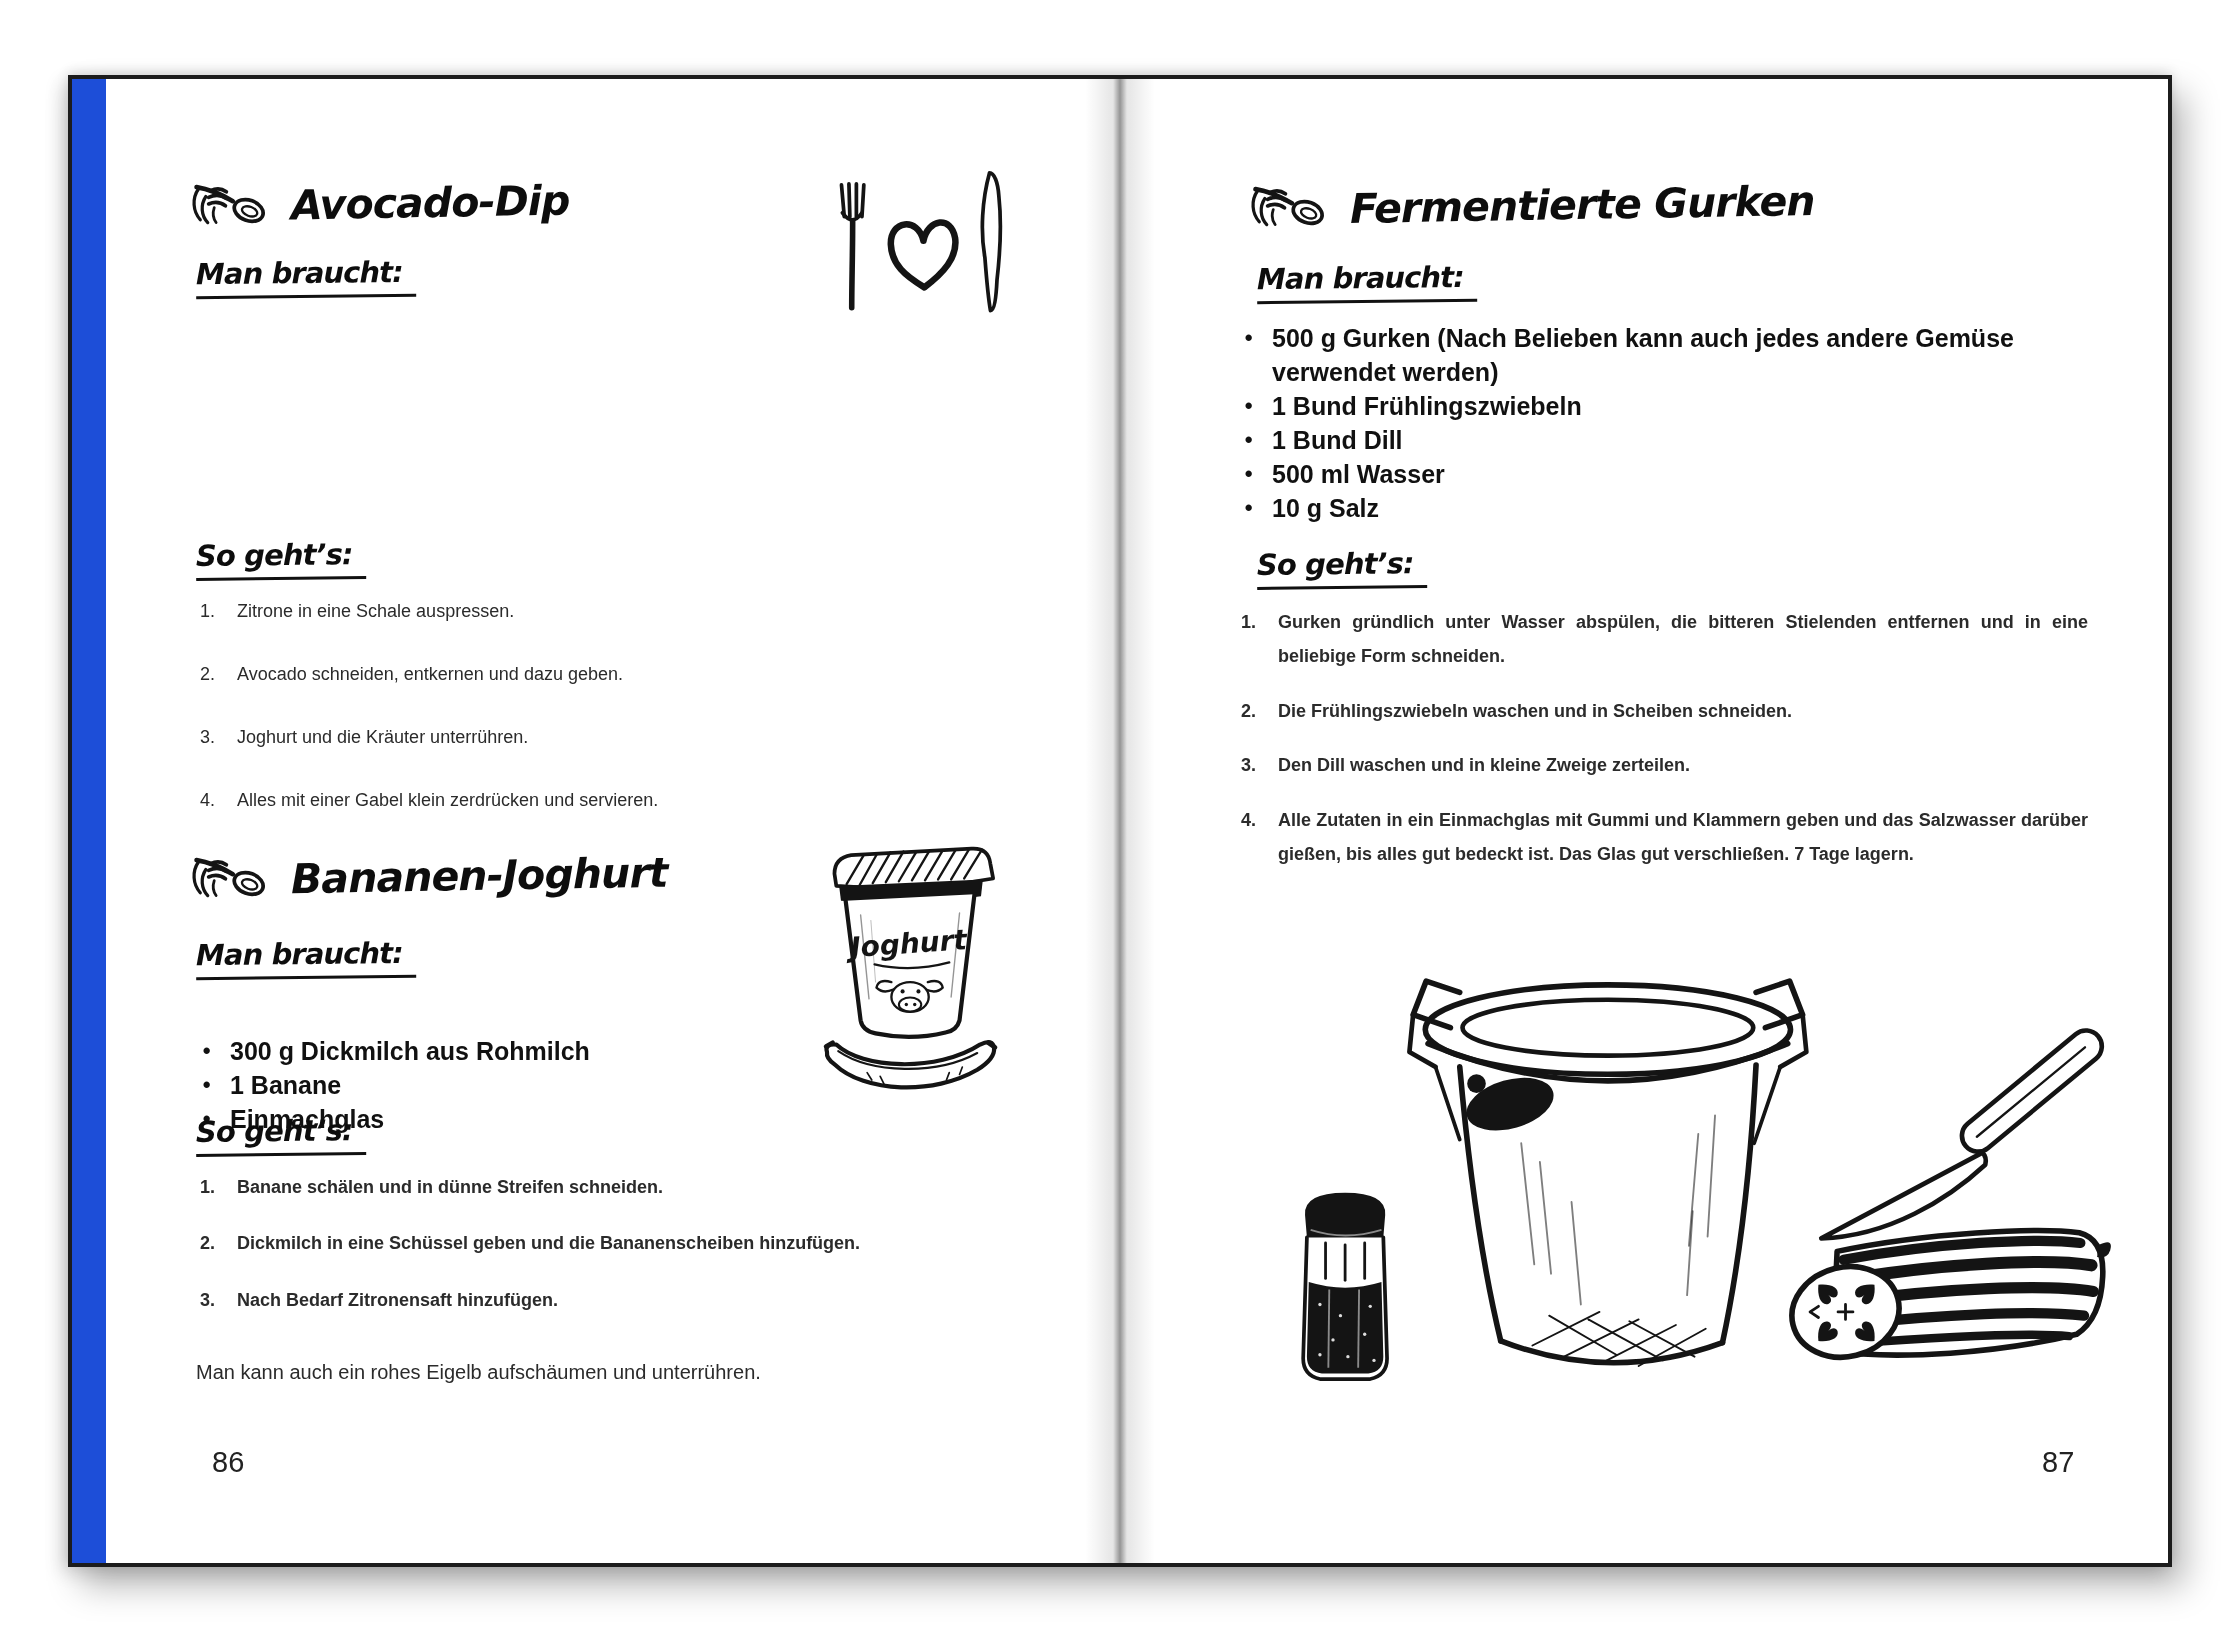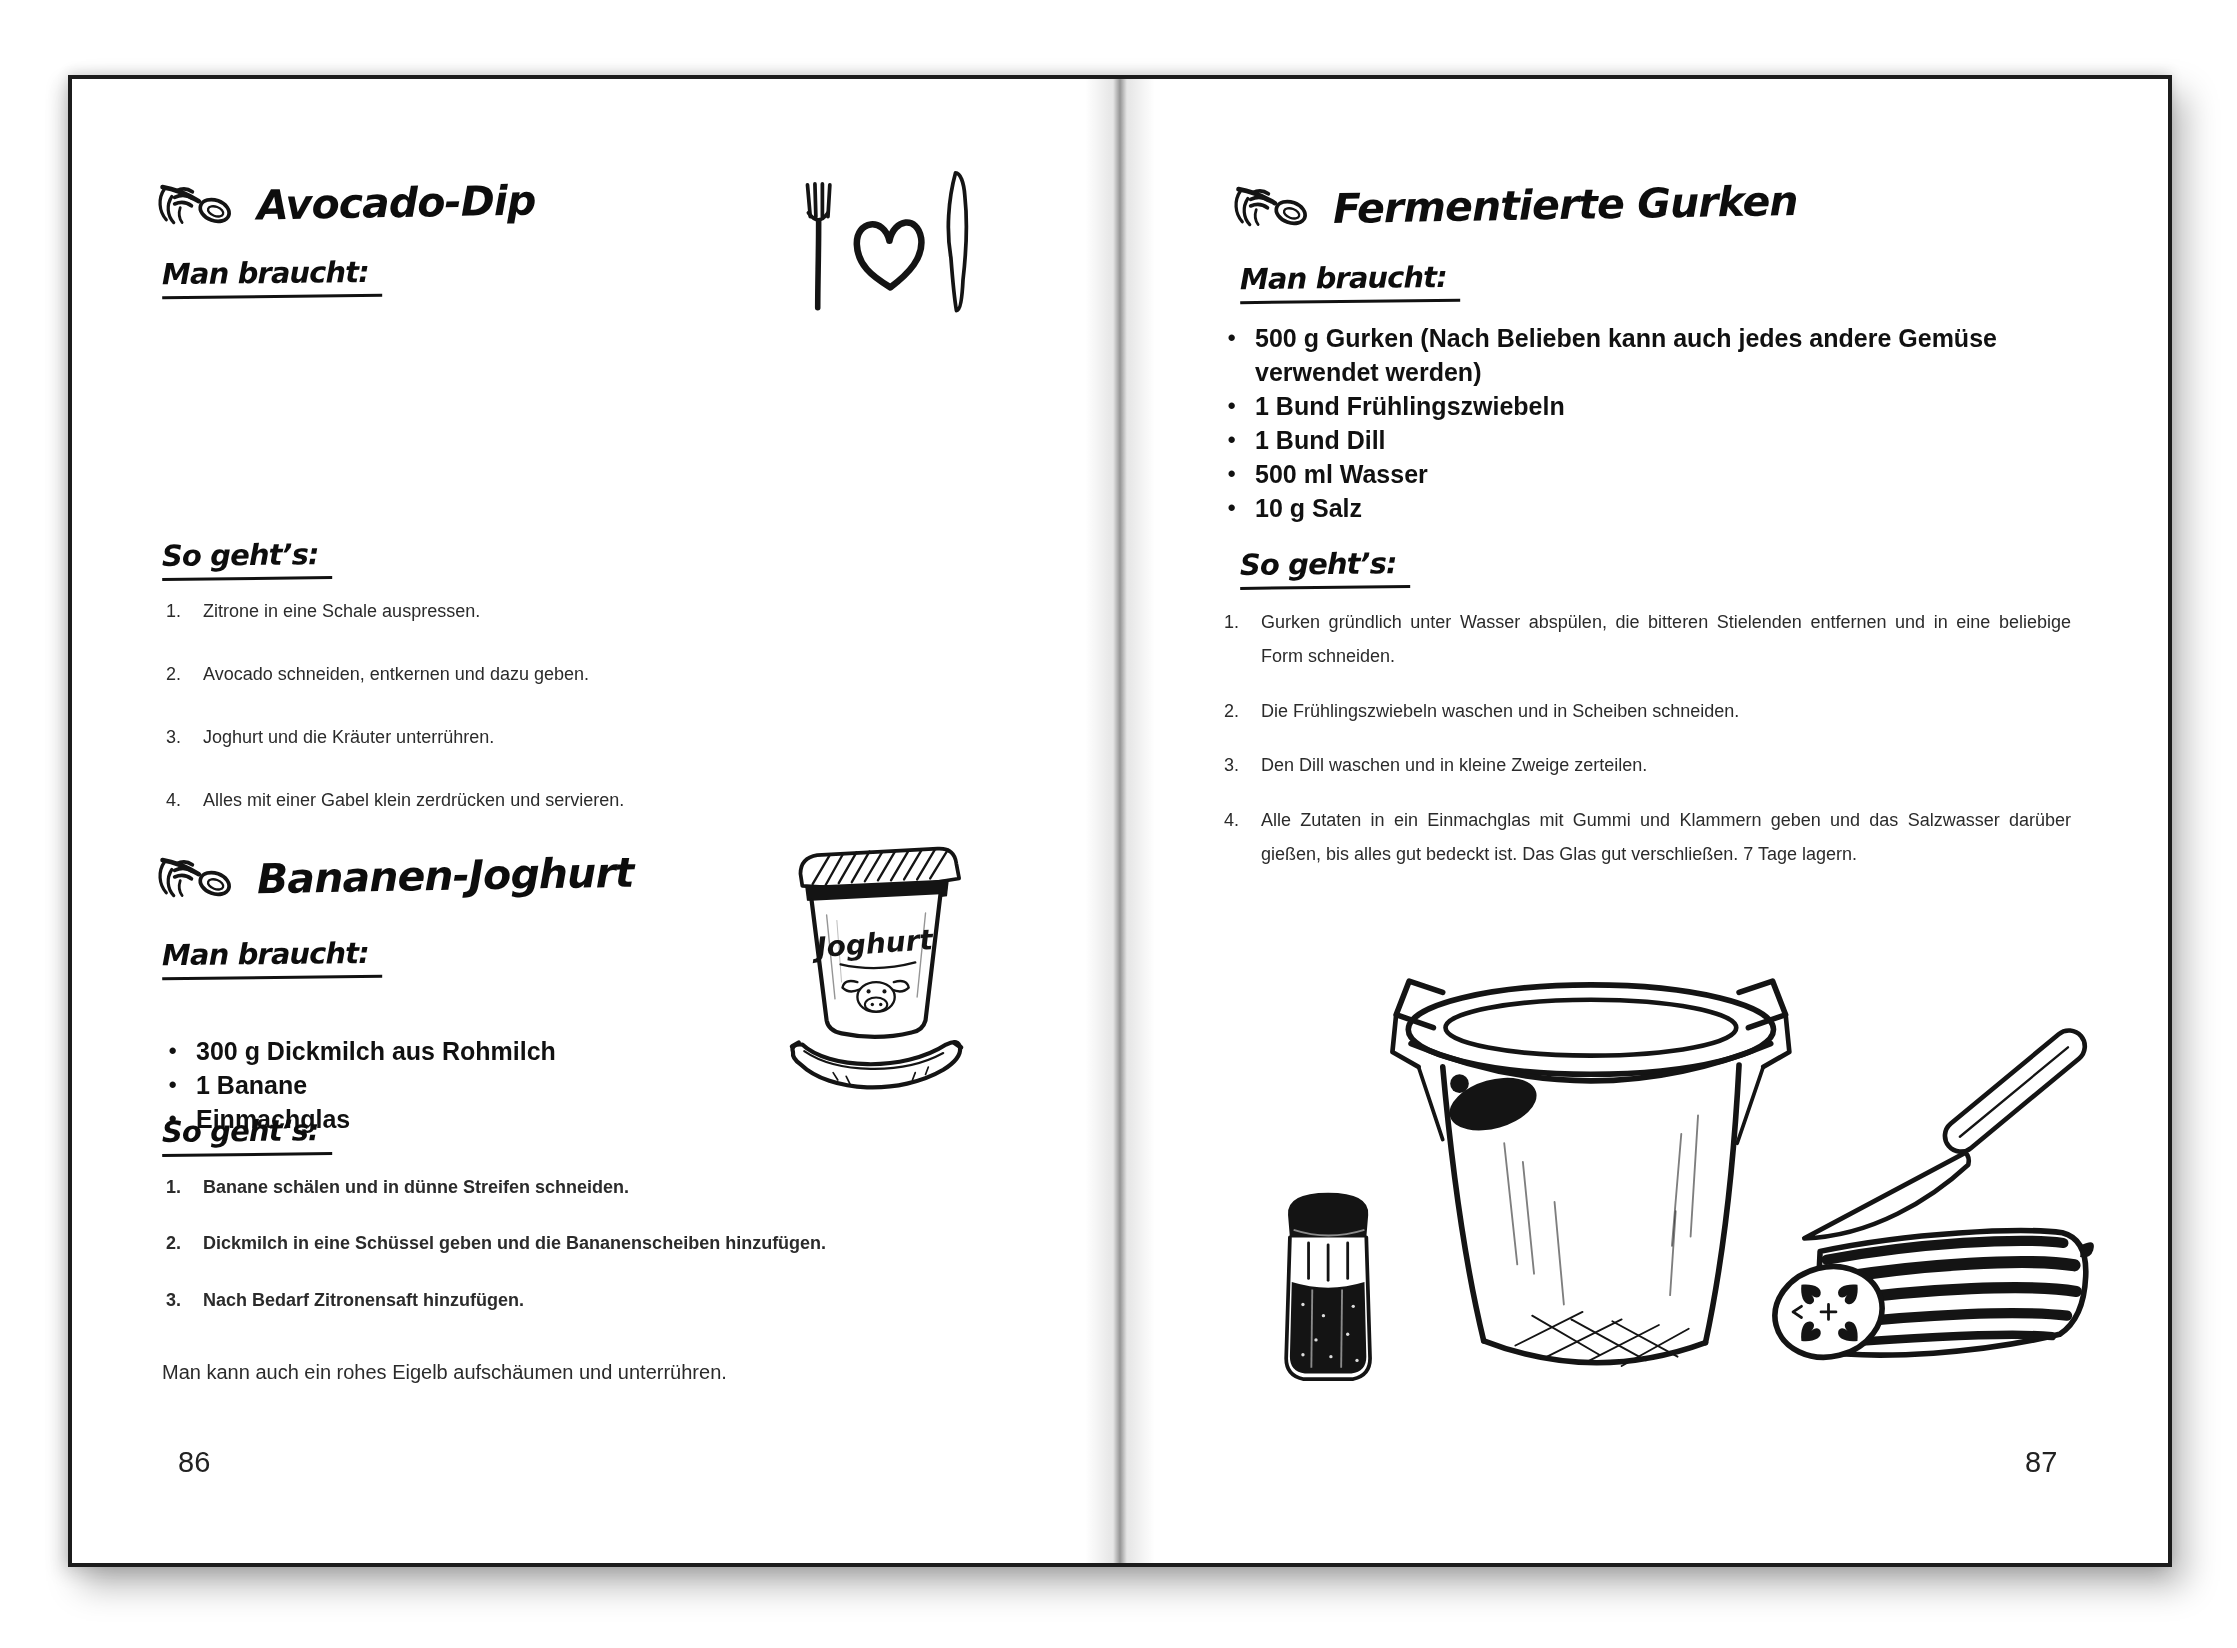--- a/index.html
+++ b/index.html
@@ -1,22 +1,22 @@
 <!DOCTYPE html>
 <html style="font-size:15px"><head>
 <meta charset="utf-8">
 <style>
   html,body{margin:0;padding:0;background:#ffffff;}
   body{width:2237px;height:1648px;position:relative;overflow:hidden;
        font-family:"Liberation Sans",sans-serif;color:#1d1d1d;}
 
   .book{position:absolute;left:68px;top:75px;width:2104px;height:1492px;
-        background:#3b82f6;border:4.7px solid #1c1c1c;box-sizing:border-box;
+        background:#1d4ed8;border:4.7px solid #1c1c1c;box-sizing:border-box;
         box-shadow:13px 18.6px 32px rgba(0,0,0,.28), -7.5px 5.6px 17px rgba(0,0,0,.14), 0 -3.7px 11.2px rgba(0,0,0,.10);
-        display:flex;}
+        display:flex;padding-left:34px;}
   .page{position:relative;width:50%;height:100%;background:#fff;}
   .spine{position:absolute;left:50%;top:0;bottom:0;width:69px;transform:translateX(-50%);
          background:linear-gradient(to right,rgba(0,0,0,0) 0%,rgba(0,0,0,.10) 40%,rgba(0,0,0,.42) 50%,rgba(0,0,0,.10) 60%,rgba(0,0,0,0) 100%);
          pointer-events:none;z-index:5;}
 
   .hand{font-family:"DejaVu Sans",sans-serif;font-style:italic;font-weight:700;letter-spacing:-0.9px;}
 
   .recipe-header{position:absolute;display:flex;align-items:center;gap:18.6px;}
   .recipe-title{font-size:41px;color:#0d0d0d;transform:rotate(-1deg);white-space:nowrap;}
   .spoon-icon{width:82px;height:54px;flex:0 0 auto;}
@@ -27,21 +27,21 @@
   .ingredients{position:absolute;margin:0;padding:0;list-style:none;font-weight:700;font-size:25px;line-height:34px;color:#111;}
   .ingredients li{position:relative;padding-left:31px;}
   .ingredients li::before{content:"•";position:absolute;left:3.7px;top:0;font-size:22.4px;}
 
   .steps{position:absolute;margin:0;padding:0;list-style:none;counter-reset:step;
          font-size:18px;line-height:34px;color:#2b2b2b;}
   .steps li{position:relative;padding-left:38px;counter-increment:step;}
   .steps li::before{content:counter(step) ".";position:absolute;left:0.9px;top:0;}
   .steps-loose li{margin-bottom:29px;}
   .steps-mid li{margin-bottom:22.4px;text-align:justify;font-weight:bold;}
-  .steps-tight li{margin-bottom:20.5px;text-align:justify;}
+  .steps-tight li{margin-bottom:20.5px;text-align:justify;font-weight:bold;}
 
   .note{position:absolute;font-size:20px;color:#2b2b2b;}
   .page-number{position:absolute;font-size:29px;color:#222;}
 
   .art{position:absolute;}
   svg .ln{stroke:#141414;fill:none;stroke-linecap:round;stroke-linejoin:round;}
   svg .fl{fill:#141414;stroke:none;}
   svg .wh{fill:#ffffff;}
 </style>
 </head>

